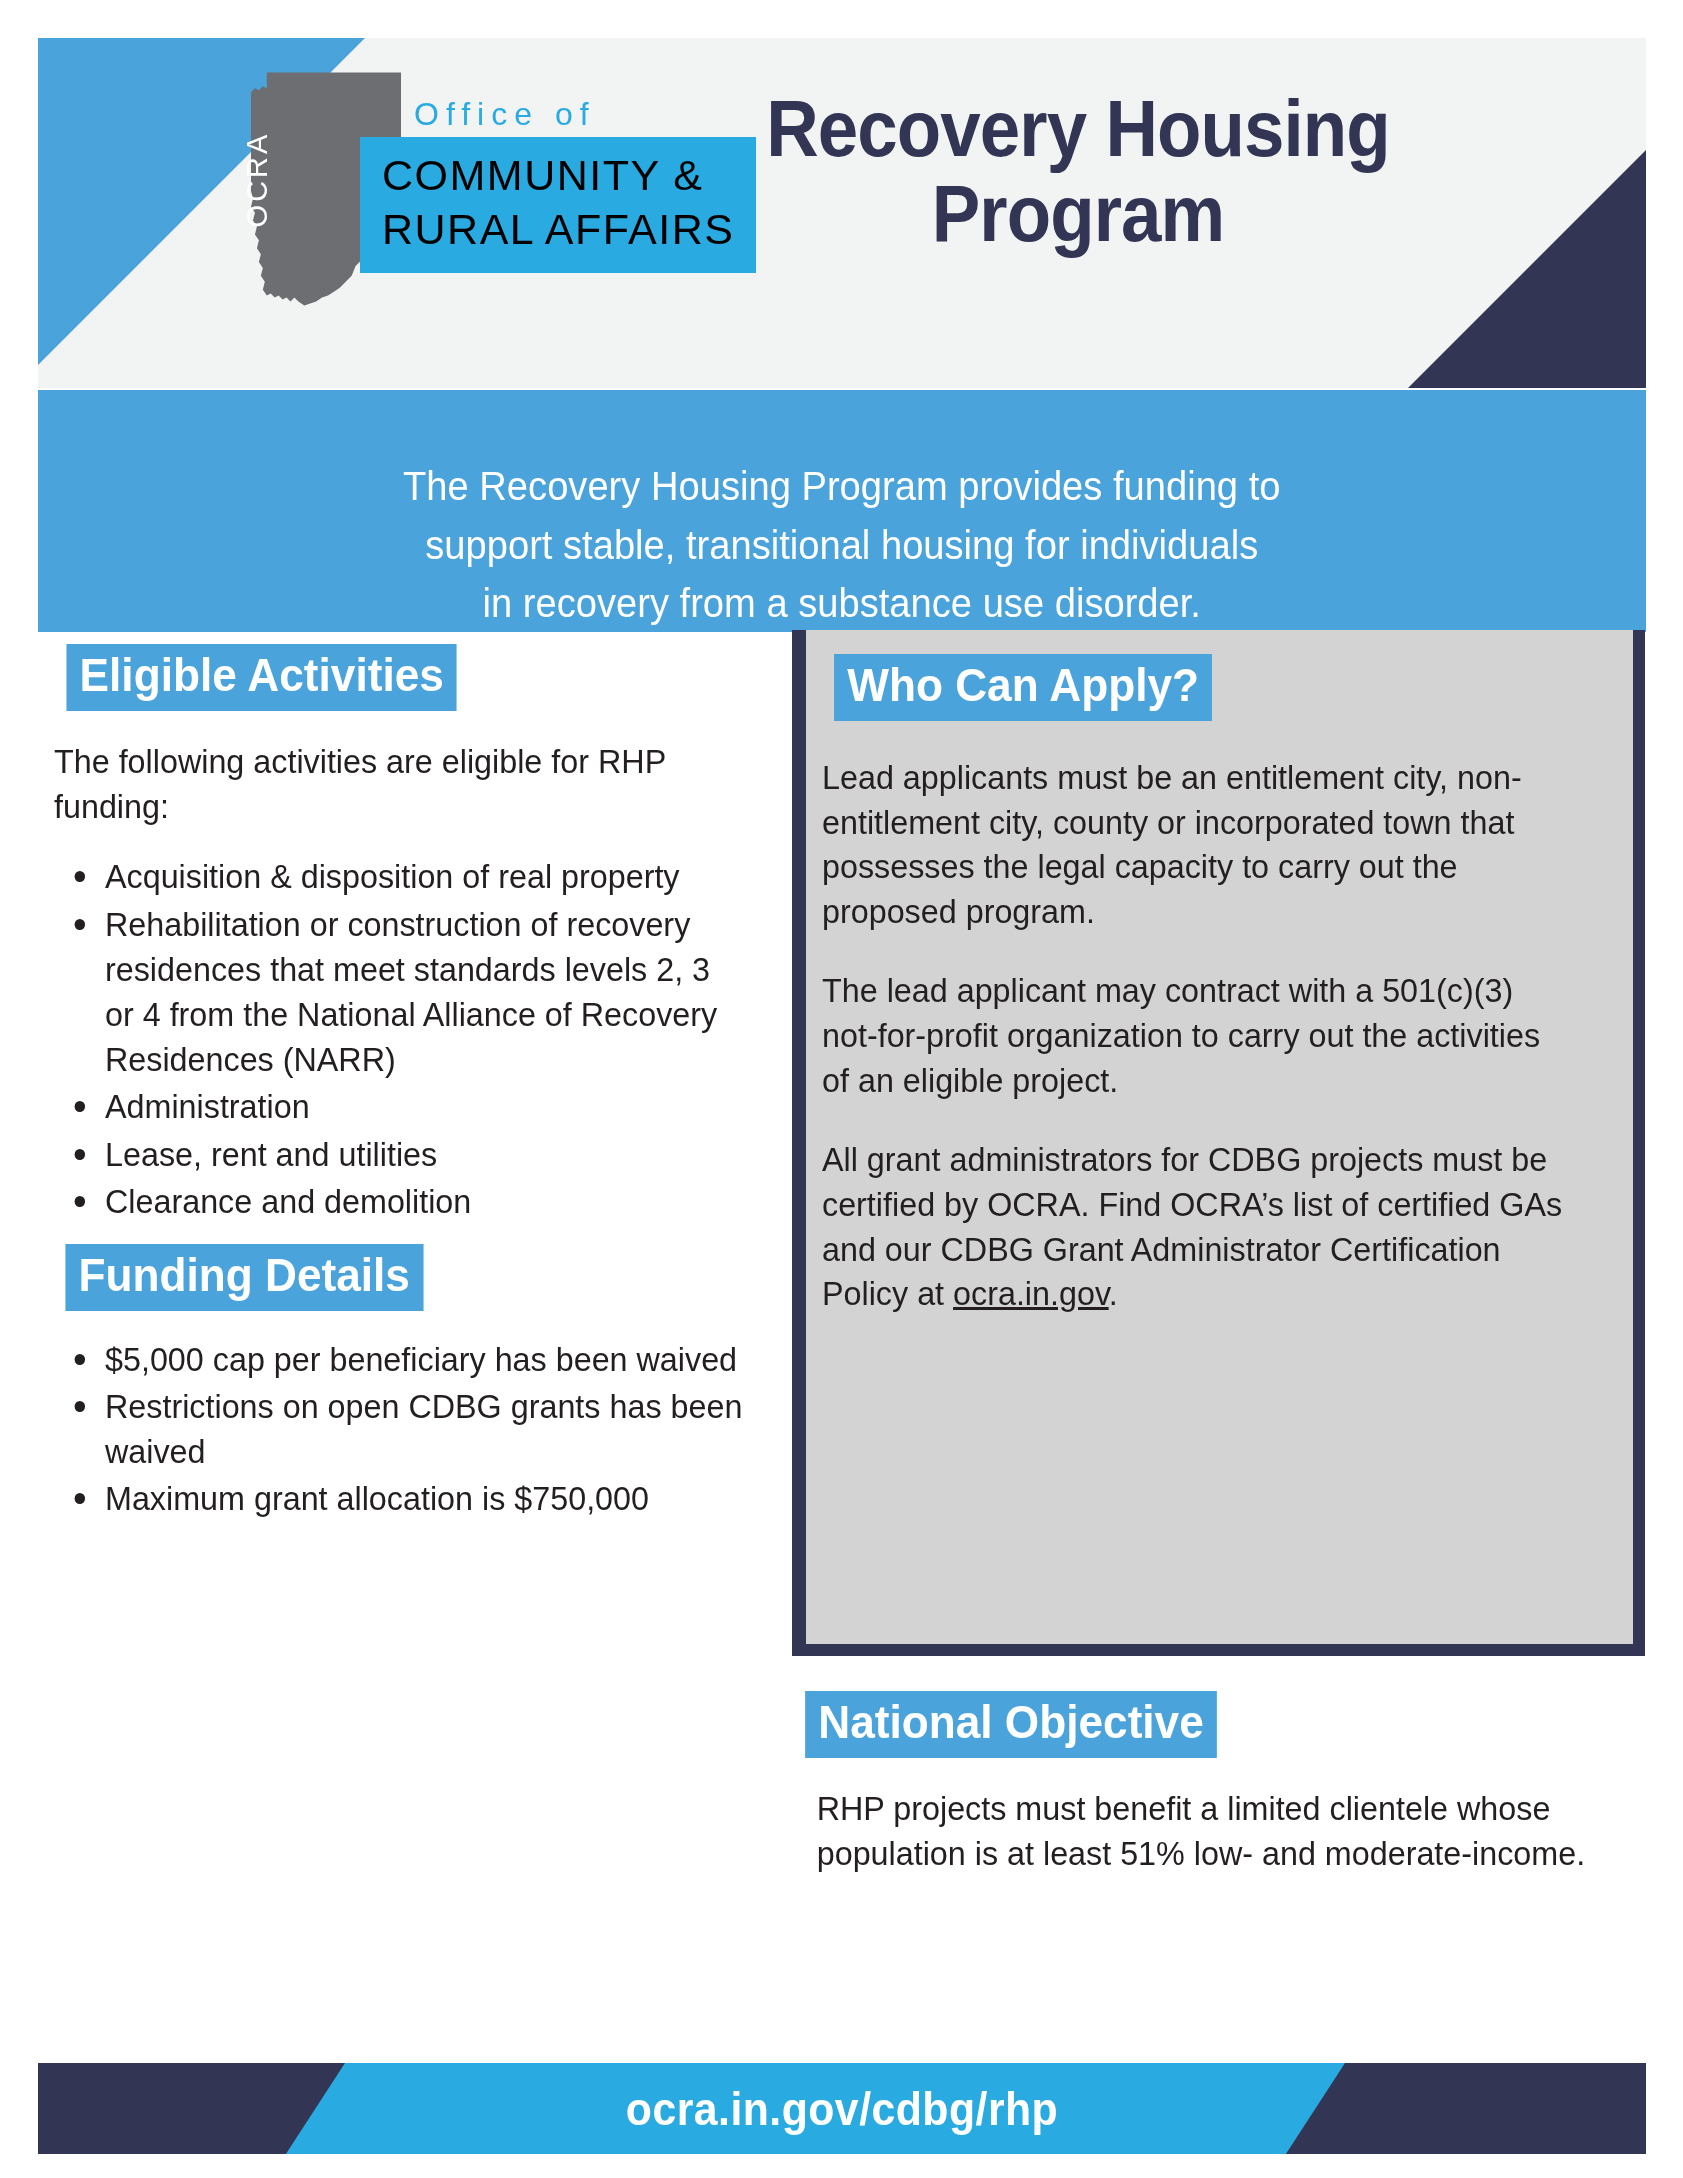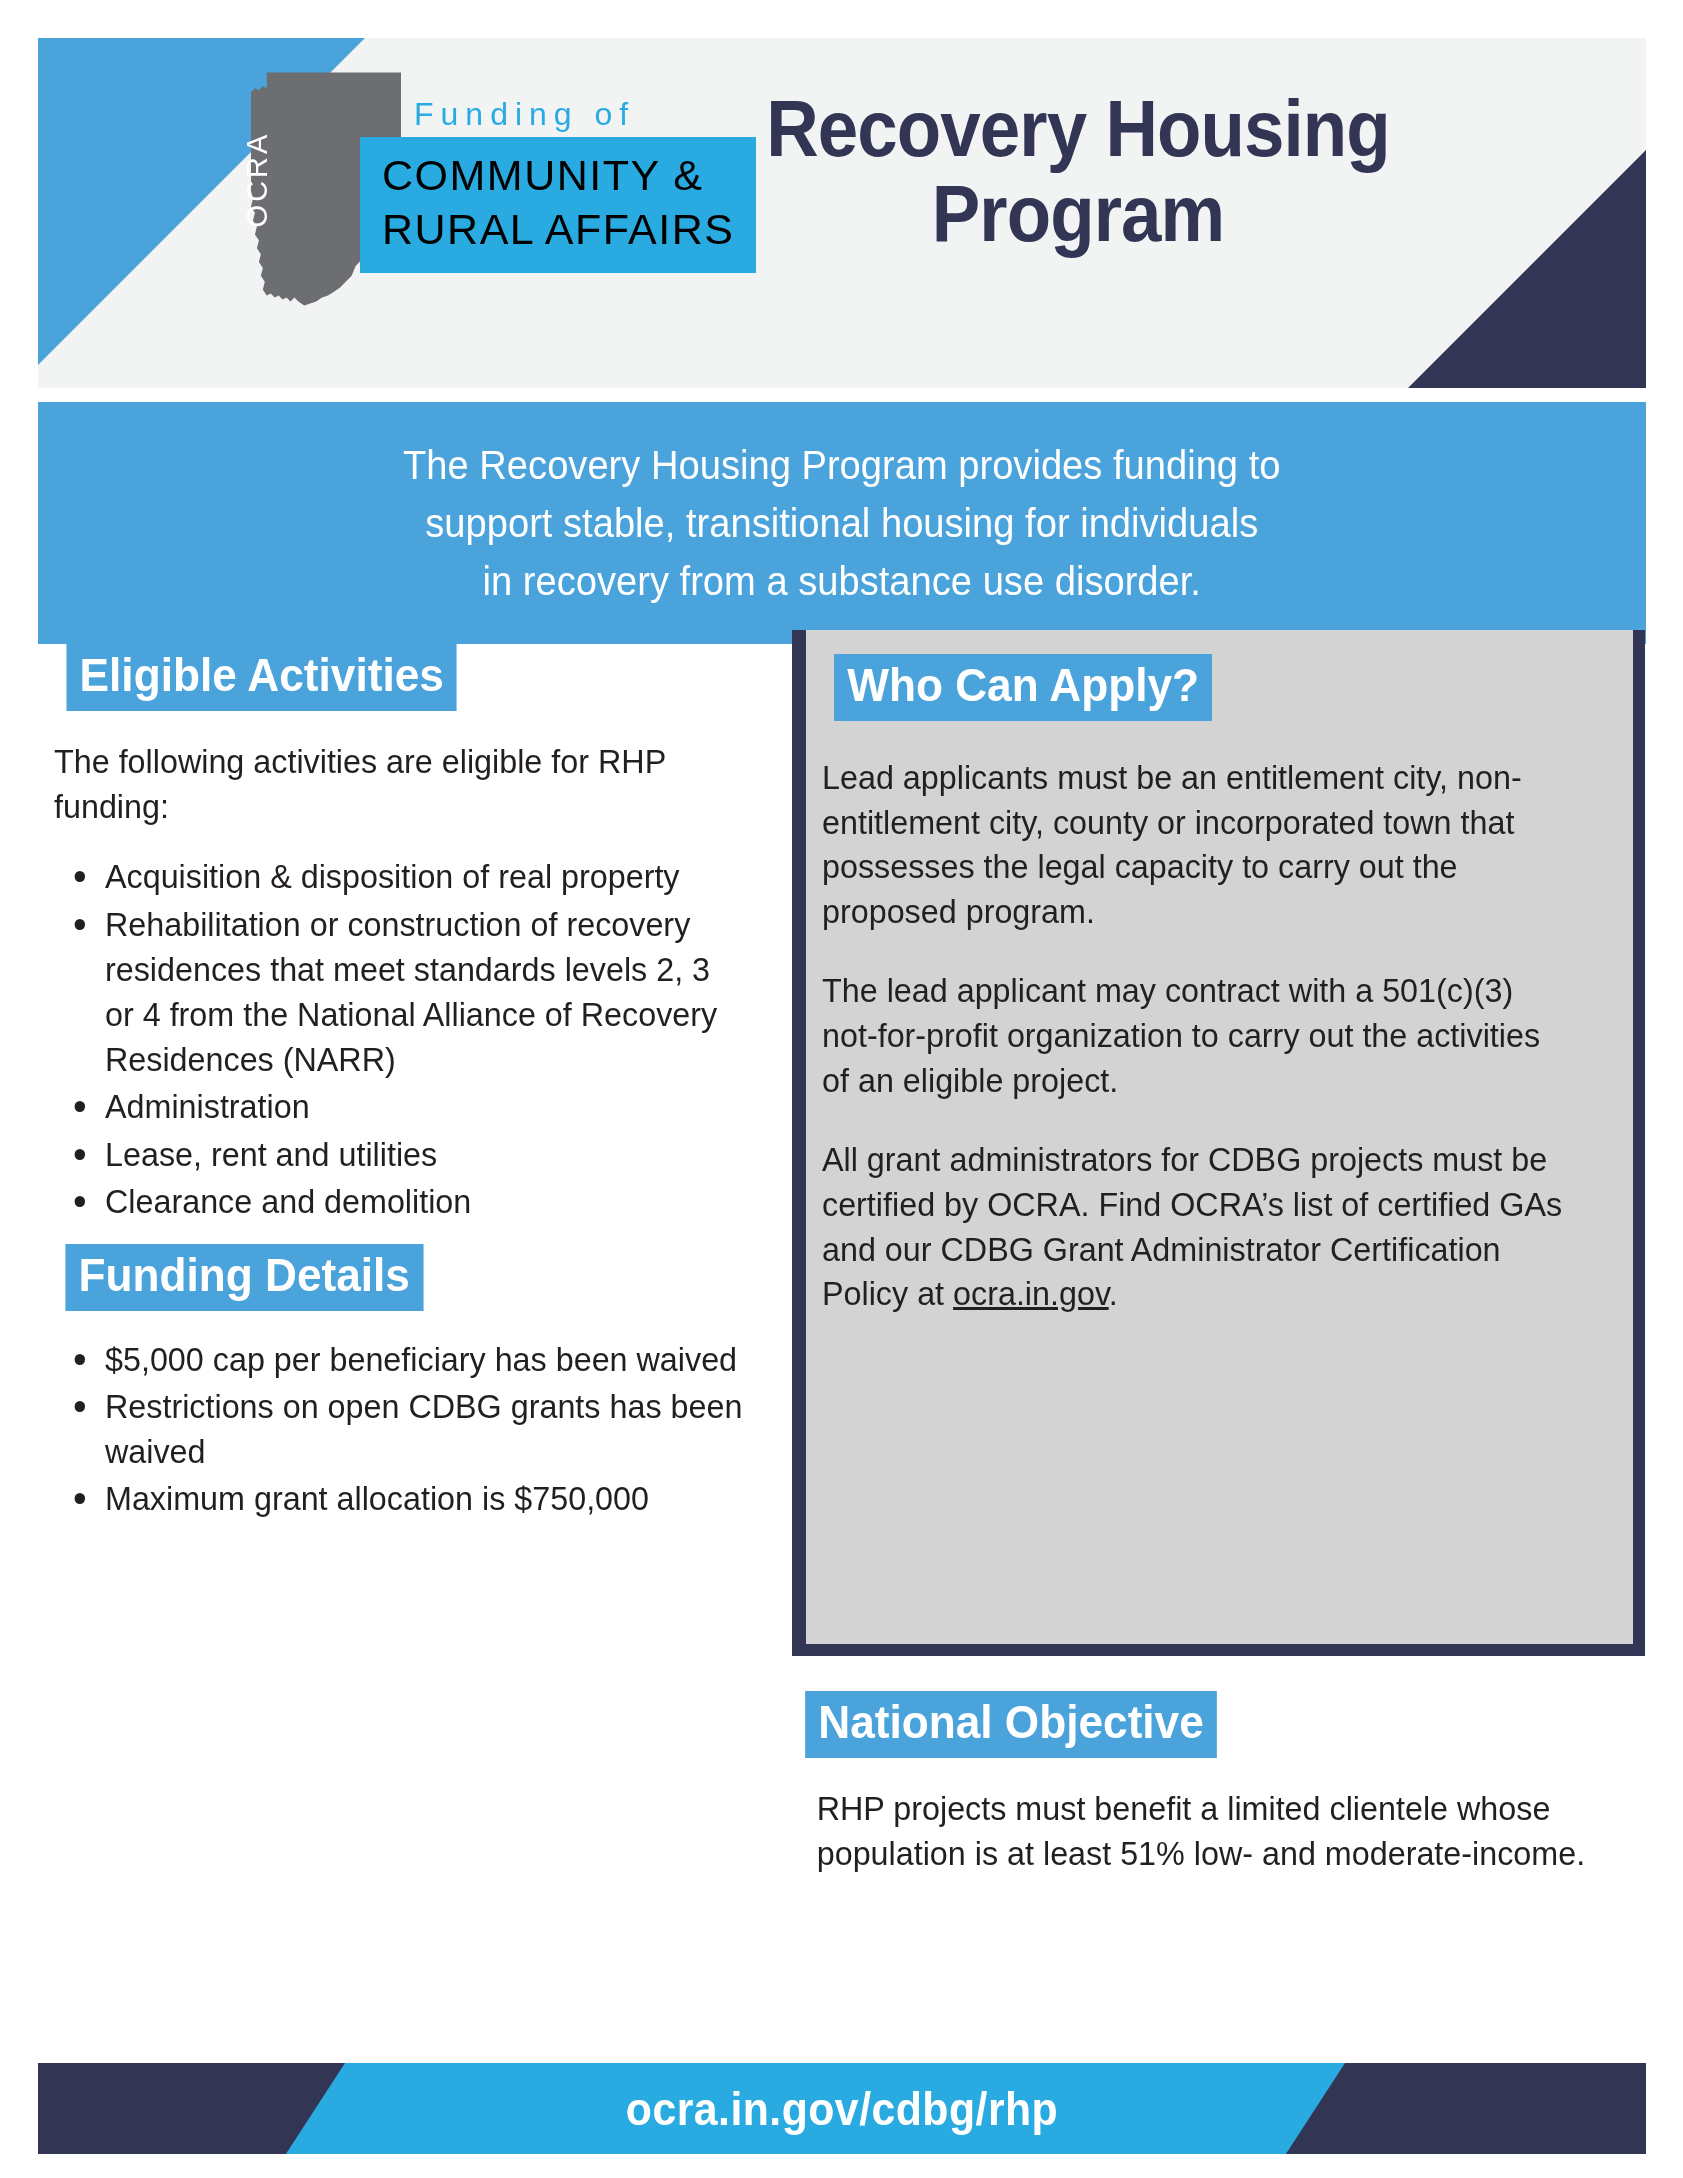--- a/index.html
+++ b/index.html
@@ -116,23 +116,22 @@
 
   
   .banner {
     position: absolute;
     left: 38px;
     top: 390px;
     width: 1608px;
     height: 242px;
     background: #4ba3dc;
     display: flex;
-    align-items: center;
+    align-items: flex-end;
     justify-content: center;
-    margin-top: 12px;
   }
   .banner-text {
     color: #ffffff;
     font-size: 41px;
     line-height: 1.42;
     text-align: center;
     transform: scaleX(0.93);
     white-space: pre-line;
   }
 
@@ -280,21 +279,21 @@
       <div class="in-shape">
         <svg viewBox="0 0 152 236" xmlns="http://www.w3.org/2000/svg" aria-hidden="true">
           <path fill="#6d6e71" d="M16,0 L152,0 L152,108 L150,120 L146,132 L140,144 L132,152 L128,162
             L122,172 L118,182 L112,190 L106,196 L102,206 L96,212 L90,218 L84,222 L78,226 L72,228
             L66,232 L60,234 L54,236 L48,232 L44,228 L40,232 L36,228 L32,230 L28,226 L24,228 L20,224
             L16,226 L12,220 L14,212 L10,206 L12,198 L8,192 L10,184 L6,178 L8,170 L4,164 L6,156
             L2,150 L4,142 L0,136 L2,128 L0,120 L0,20 L4,16 L8,18 L12,14 L16,16 Z"></path>
         </svg>
       </div>
       <div class="ocra-vert">OCRA</div>
-      <div class="office-of">Funding of</div>
+      <div class="office-of">Office of</div>
       <div class="badge">
         <div class="badge-line">COMMUNITY &amp;</div>
         <div class="badge-line">RURAL AFFAIRS</div>
       </div>
     </div>
 
     <div class="header-title">Recovery Housing Program</div>
   </div>
 
   <div class="banner">

